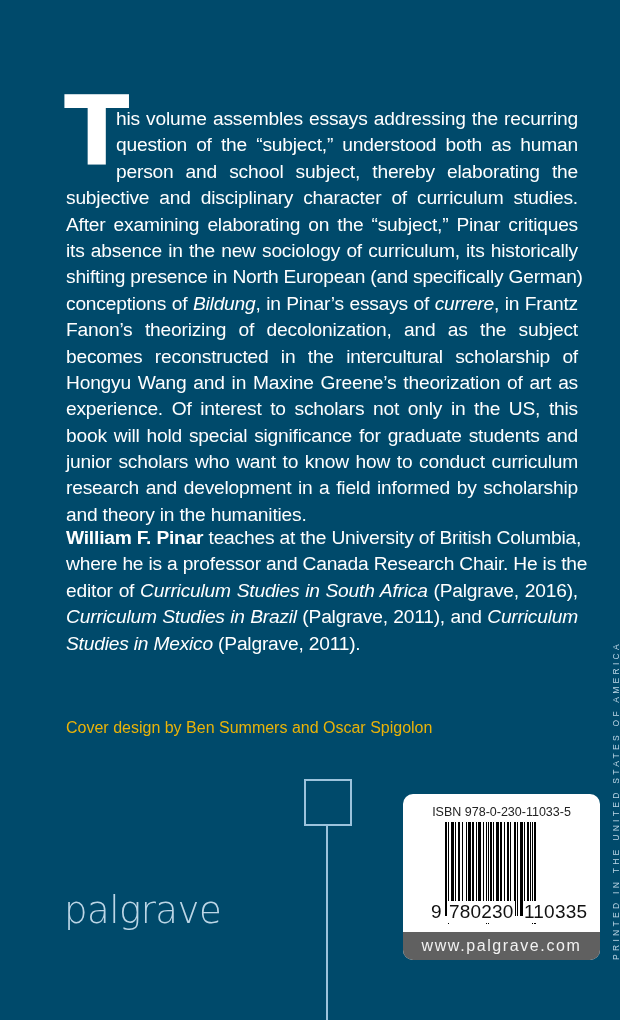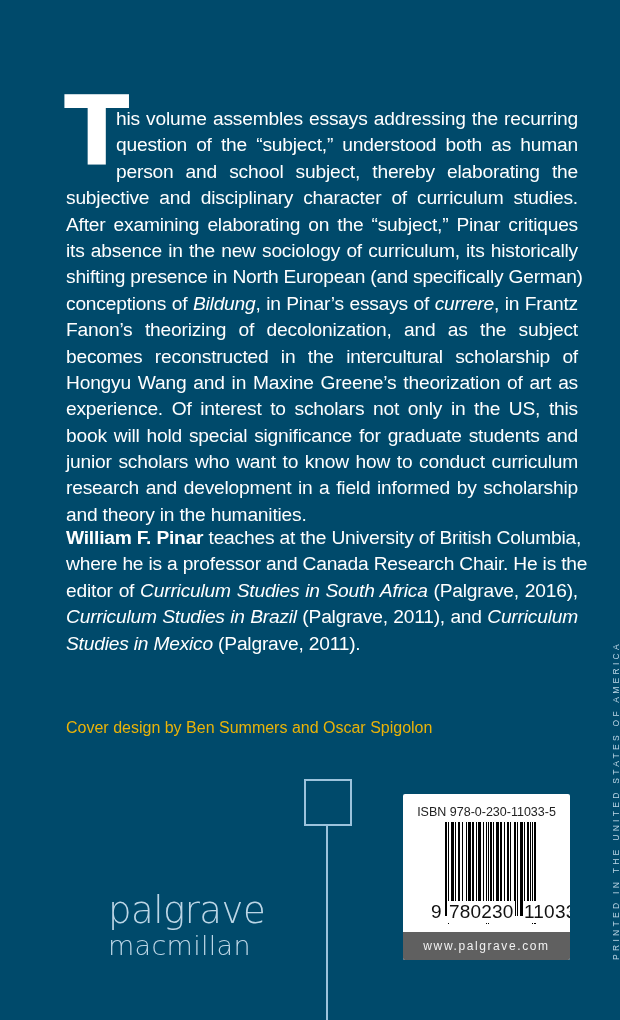--- a/index.html
+++ b/index.html
@@ -37,48 +37,48 @@
     .deco-square {
       position: absolute; left: 304px; top: 779px; width: 44px; height: 43px;
       border: 2px solid #9cc3dc;
     }
     .deco-line {
       position: absolute; left: 326px; top: 825px; width: 2px; height: 195px;
       background: #9cc3dc;
     }
     .logo {
       position: absolute; left: 64px; top: 893px; color: #bcd6e6;
-      font-family: "DejaVu Sans", sans-serif; font-weight: 300; margin-left: 44px;
+      font-family: "DejaVu Sans", sans-serif; font-weight: 300;
     }
     .logo .l1 { font-size: 37px; line-height: 36px; letter-spacing: -0.5px; display:block; }
     .logo .l2 { font-size: 27px; line-height: 34px; display:block; letter-spacing: 0.3px; }
     .barcode-box {
-      position: absolute; left: 403px; top: 794px; width: 167px; height: 166px;
-      background: #ffffff; border-radius: 2px; overflow: hidden;
+      position: absolute; left: 403px; top: 794px; width: 197px; height: 166px;
+      background: #ffffff; border-radius: 10px; overflow: hidden;
     }
     .isbn-text {
       position: absolute; left: 0; right: 0; top: 11px; text-align: center;
       font-size: 12.5px; color: #222; font-family: "Liberation Sans", sans-serif;
     }
     .bars {
       position: absolute; left: 42px; top: 28px; width: 120px; height: 94px;
       display: flex; align-items: stretch;
     }
     .bars span { display: block; height: 100%; }
     .bc-digits {
       position: absolute; left: 28px; top: 107px; font-size: 19px; color: #111;
       font-family: "Liberation Sans", sans-serif; background: transparent;
     }
     .bc-digits .first { position: absolute; left: 0; top: 0; }
     .bc-digits .grp1 { position: absolute; left: 17px; top: 0; background:#fff; padding: 0 1px; letter-spacing: 0.2px; }
     .bc-digits .grp2 { position: absolute; left: 80px; top: 0; background:#fff; padding: 0 1px; letter-spacing: 0.2px; margin-left: 12px; }
     .url-strip {
       position: absolute; left: 0; right: 0; bottom: 0; height: 28px;
       background: #606060; color: #f2f2f2; text-align: center;
-      font-size: 12px; line-height: 28px; letter-spacing: 1.6px;
+      font-size: 16px; line-height: 28px; letter-spacing: 1.6px;
     }
     .vertical {
       position: absolute; left: 611px; top: 960px;
       transform-origin: 0 0; transform: rotate(-90deg);
       font-size: 8.5px; letter-spacing: 3.3px; color: #bcd6e6; white-space: nowrap;
     }
   </style>
 </head>
 <body>
 
@@ -111,21 +111,20 @@
   <span class="line last"><i>Studies in Mexico</i><span> (Palgrave, 2011).</span></span>
 </div>
 
 <div class="credit">Cover design by Ben Summers and Oscar Spigolon</div>
 
 <div class="deco-square"></div>
 <div class="deco-line"></div>
 
 <div class="logo">
   <span class="l1">palgrave</span>
-  <span class="l2">macmillan</span>
 </div>
 
 <div class="barcode-box">
   <div class="isbn-text">ISBN 978-0-230-11033-5</div>
   <div class="bars">
     <span style="width:2px;background:#000"></span>
       <span style="width:1px"></span>
       <span style="width:1px;background:#000;height:108%"></span>
       <span style="width:2px"></span>
     <span style="width:3px;background:#000"></span>

